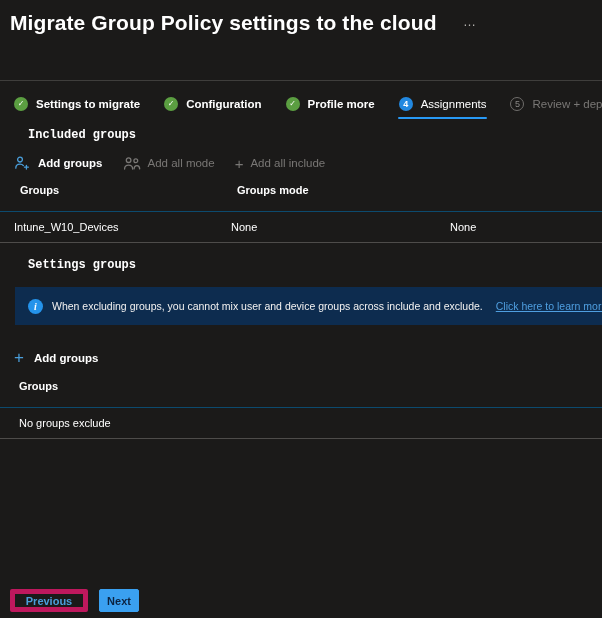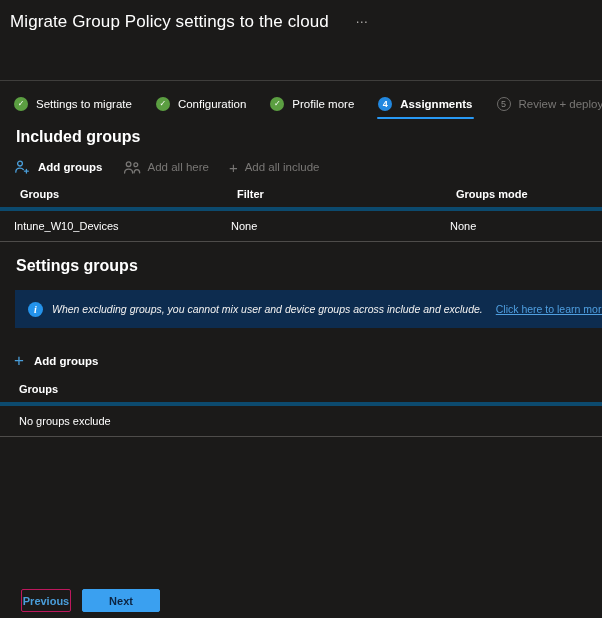--- a/index.html
+++ b/index.html
@@ -6,75 +6,75 @@
   html,body { width:602px; height:618px; }
   body {
     background:#1b1a19;
     color:#ffffff;
     font-family:"Liberation Sans", sans-serif;
     position:relative;
     overflow:hidden;
   }
   
   .header { height:81px; border-bottom:1px solid #3f3e3c; padding:11px 10px 0 10px; }
-  .page-title { display:inline-block; font-size:17px; font-weight:400; letter-spacing:.1px; }
+  .page-title { display:inline-block; font-size:21px; font-weight:700; letter-spacing:.1px; }
   .more-actions { display:inline-block; margin-left:22px; color:#b3b0ad; font-size:13px;
     letter-spacing:1px; vertical-align:4px; cursor:pointer; background:none; border:none; }
   
   .stepper { display:flex; align-items:center; gap:24px; margin:14px 0 0 14px; height:18px; }
   .step { display:flex; align-items:center; gap:8px; position:relative; cursor:default; }
-  .step-label { font-size:11.5px; font-weight:400; color:#ffffff; white-space:nowrap; }
-  .step.active .step-label { font-weight:700; }
+  .step-label { font-size:11.5px; font-weight:700; color:#ffffff; white-space:nowrap; }
+  .step.active .step-label { font-weight:400; }
   .step.upcoming .step-label { color:#797775; font-weight:400; }
   .badge { width:14px; height:14px; border-radius:50%; display:flex; align-items:center;
     justify-content:center; font-size:9px; line-height:1; flex:none; }
   .badge.done { background:#5b9e41; color:#fff; font-size:8px; }
   .badge.active { background:#2288e0; color:#fff; font-weight:700; }
   .badge.upcoming { background:transparent; border:1px solid #6f6d6b; color:#8a8886; }
   .step.active::after { content:""; position:absolute; left:-1px; right:-1px; bottom:-8px;
     height:2px; background:#2899f5; border-radius:1px; }
   
-  .section-heading { margin:15px 0 0 16px; font-size:16px; font-weight:600; }
+  .section-heading { margin:15px 0 0 28px; font-size:12px; font-weight:600;font-family:Liberation Mono, monospace; }
   
   .commandbar { display:flex; align-items:center; gap:20px; margin:13px 0 0 14px; }
   .cmd { display:inline-flex; align-items:center; gap:7px; background:none; border:none;
     font-family:inherit; font-size:11.5px; font-weight:600; color:#ffffff; cursor:pointer; }
   .cmd.disabled { color:#797775; cursor:default; font-weight:400; }
   .plus-glyph { font-size:15px; line-height:1; font-weight:400; }
   .plus-glyph.blue { color:#4a9eda; }
   .plus-glyph.gray { color:#797775; }
   
   .grid3 { display:grid; grid-template-columns:217px 219px 1fr; padding-left:20px; }
-  .thead { margin-top:13px; padding-bottom:7px; font-size:11px; font-weight:700;
-    border-bottom:4px solid #0c4a6e; }
+  .thead { margin-top:13px; padding-bottom:15px; font-size:11px; font-weight:700;
+    border-bottom:1px solid #0c4a6e; }
   .trow { padding-top:9px; padding-bottom:9px; font-size:11px;
     border-bottom:1px solid #4e4c4a; cursor:default;padding-left:14px; }
   .cell { white-space:nowrap; overflow:hidden; }
   .grid1 { display:grid; grid-template-columns:1fr; padding-left:19px; }
   
   .banner { margin:15px 0 0 15px; width:calc(100% - 15px); height:38px; background:#0d2c4f;
     display:flex; align-items:center; gap:9px; padding-left:13px; overflow:hidden;
     white-space:nowrap; }
   .info-icon { width:15px; height:15px; border-radius:50%; background:#2493eb; color:#fff;
     display:flex; align-items:center; justify-content:center; flex:none;
     font-size:10px; font-weight:700; font-family:"Liberation Serif", serif; font-style:italic; }
-  .banner-text { font-size:10.5px; color:#f3f2f1;font-style:italic; }
+  .banner-text { font-size:10.5px; color:#f3f2f1; }
   .banner-link { font-size:10.5px; color:#4f9fe0; text-decoration:underline;
     margin-left:4px; cursor:pointer; }
   
   .add-groups2 { display:inline-flex; align-items:center; gap:10px; background:none; border:none;
     font-family:inherit; font-size:11.5px; font-weight:600; color:#ffffff; cursor:pointer;
     margin:24px 0 0 14px; }
   .add-groups2 .plus-glyph { font-size:17px; }
   
   .footer { position:absolute; left:10px; bottom:6px; display:flex; gap:11px; }
   .btn { height:23px; font-family:inherit; font-size:11px; font-weight:700; cursor:pointer;
     border-radius:2px; display:flex; align-items:center; justify-content:center; }
-  .btn-prev { width:50px; background:transparent; border:1px solid #be185d; color:#4a9eda;margin-left:11px; }
-  .btn-next { width:78px; background:#3aa0f0; border:1px solid #3aa0f0; color:#0c2340; }
+  .btn-prev { width:78px; background:transparent; border:5px solid #be185d; color:#4a9eda; }
+  .btn-next { width:40px; background:#3aa0f0; border:1px solid #3aa0f0; color:#0c2340; }
   svg { display:block; }
 </style>
 </head>
 <body>
 
 
 
 
 <div class="header">
   <h1 class="page-title">Migrate Group Policy settings to the cloud</h1>
@@ -121,32 +121,31 @@
   </button>
   <button class="cmd disabled">
     <span>
       <svg width="18" height="15" viewBox="0 0 18 15" fill="none" stroke="#797775" stroke-width="1.3" stroke-linecap="round">
         <circle cx="5.6" cy="4.2" r="2.3"></circle>
         <path d="M1.6 13 C1.6 10.4 3.4 9.1 5.6 9.1 C7.8 9.1 9.6 10.4 9.6 13"></path>
         <circle cx="12.8" cy="4.8" r="1.9"></circle>
         <path d="M11 12.9 C11.2 10.7 12.4 9.6 14 9.7 C15.5 9.8 16.6 10.9 16.7 12.9"></path>
       </svg>
     </span>
-    <span>Add all here</span>
+    <span>Add all mode</span>
   </button>
   <button class="cmd disabled">
     <span class="plus-glyph gray">+</span>
     <span>Add all include</span>
   </button>
 </div>
 
 
 <div class="grid3 thead">
   <div class="cell">Groups</div>
-  <div class="cell">Filter</div>
   <div class="cell">Groups mode</div>
 </div>
 <div class="grid3 trow">
   <div class="cell">Intune_W10_Devices</div>
   <div class="cell">None</div>
   <div class="cell">None</div>
 </div>
 
 
 <div class="section-heading">Settings groups</div>

